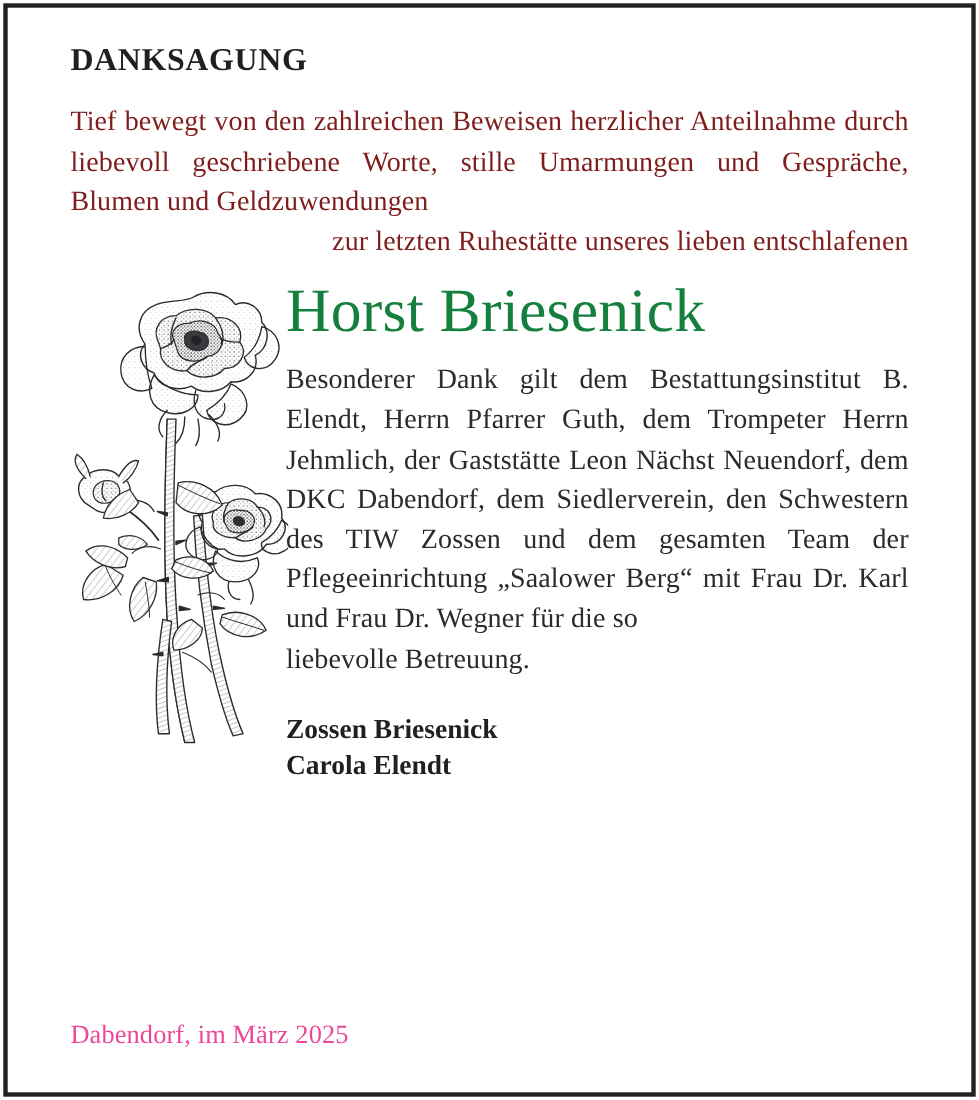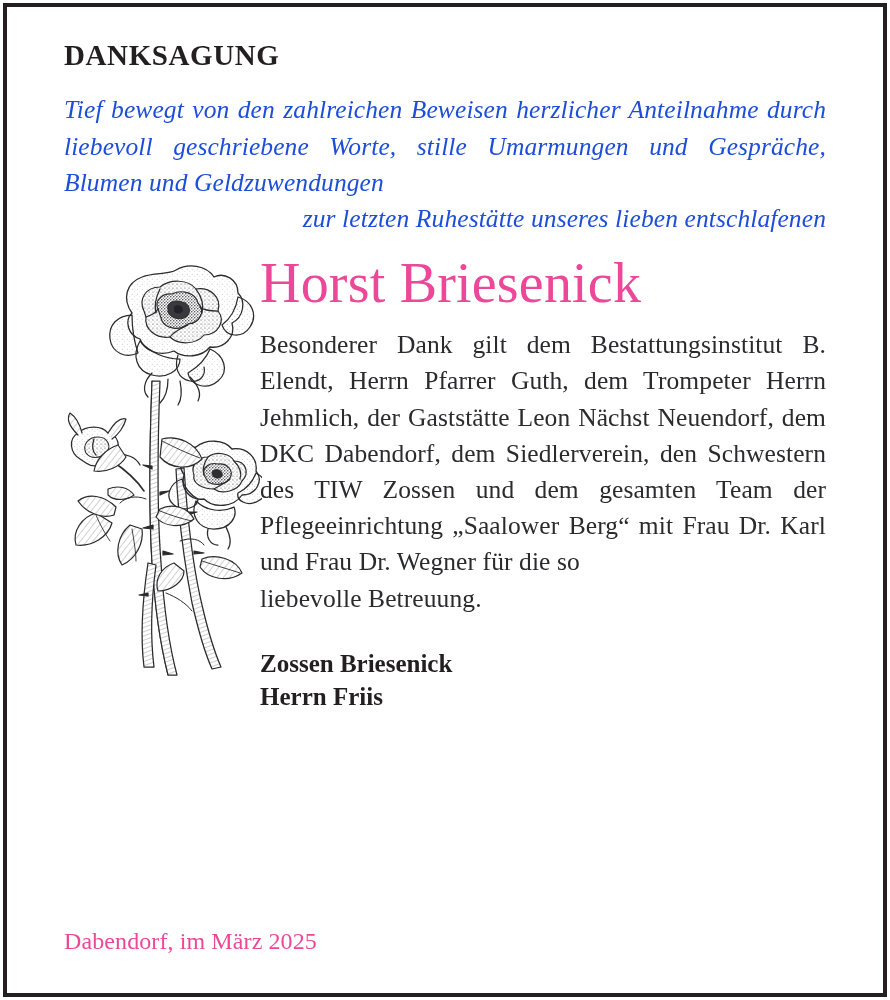--- a/index.html
+++ b/index.html
@@ -46,26 +46,25 @@
     font-size: 29px;
     letter-spacing: 0.6px;
     color: #231f20;
     margin: 0 0 22px 0;
     line-height: 1.05;
   }
 
   .intro {
     font-size: 25.5px;
     line-height: 1.42;
-    color: #1d4ed8;
+    color: #7f1d1d;
     text-align: justify;
     margin: 0;
     width: 762px;
     letter-spacing: 0.1px;
-    font-style: italic;
   }
   .intro .lastline {
     display: block;
     text-align: right;
   }
 
   
   #middle {
     position: relative;
     margin-top: 18px;
@@ -83,21 +82,21 @@
 
   #right-col {
     margin-left: 196px;
     width: 566px;
   }
 
   .deceased-name {
     font-size: 56px;
     line-height: 1.0;
     font-weight: normal;
-    color: #ec4899;
+    color: #15803d;
     margin: 0 0 16px 0;
     white-space: nowrap;
     letter-spacing: 0.2px;
   }
 
   .body-par {
     font-size: 25.5px;
     line-height: 1.42;
     color: #2b2b2e;
     text-align: justify;
@@ -281,21 +280,21 @@
         <div class="deceased-name">Horst Briesenick</div>
 
 
         <p class="body-par">
           <span>Besonderer Dank gilt dem Bestattungsinstitut B. Elendt, Herrn Pfarrer Guth, dem Trompeter Herrn Jehmlich, der Gaststätte Leon Nächst Neuendorf, dem DKC Dabendorf, dem Siedlerverein, den Schwestern des TIW Zossen und dem gesamten Team der Pflegeeinrichtung „Saalower Berg“ mit Frau Dr. Karl und Frau Dr. Wegner für die so</span>
           <span class="lastline">liebevolle Betreuung.</span>
         </p>
 
         <div class="signature">
           <div>Zossen Briesenick</div>
-          <div>Herrn Friis</div>
+          <div>Carola Elendt</div>
         </div>
 
       </div>
     </div>
   </div>
 
   <div id="footer">Dabendorf, im März 2025</div>
 
 </div>
 

